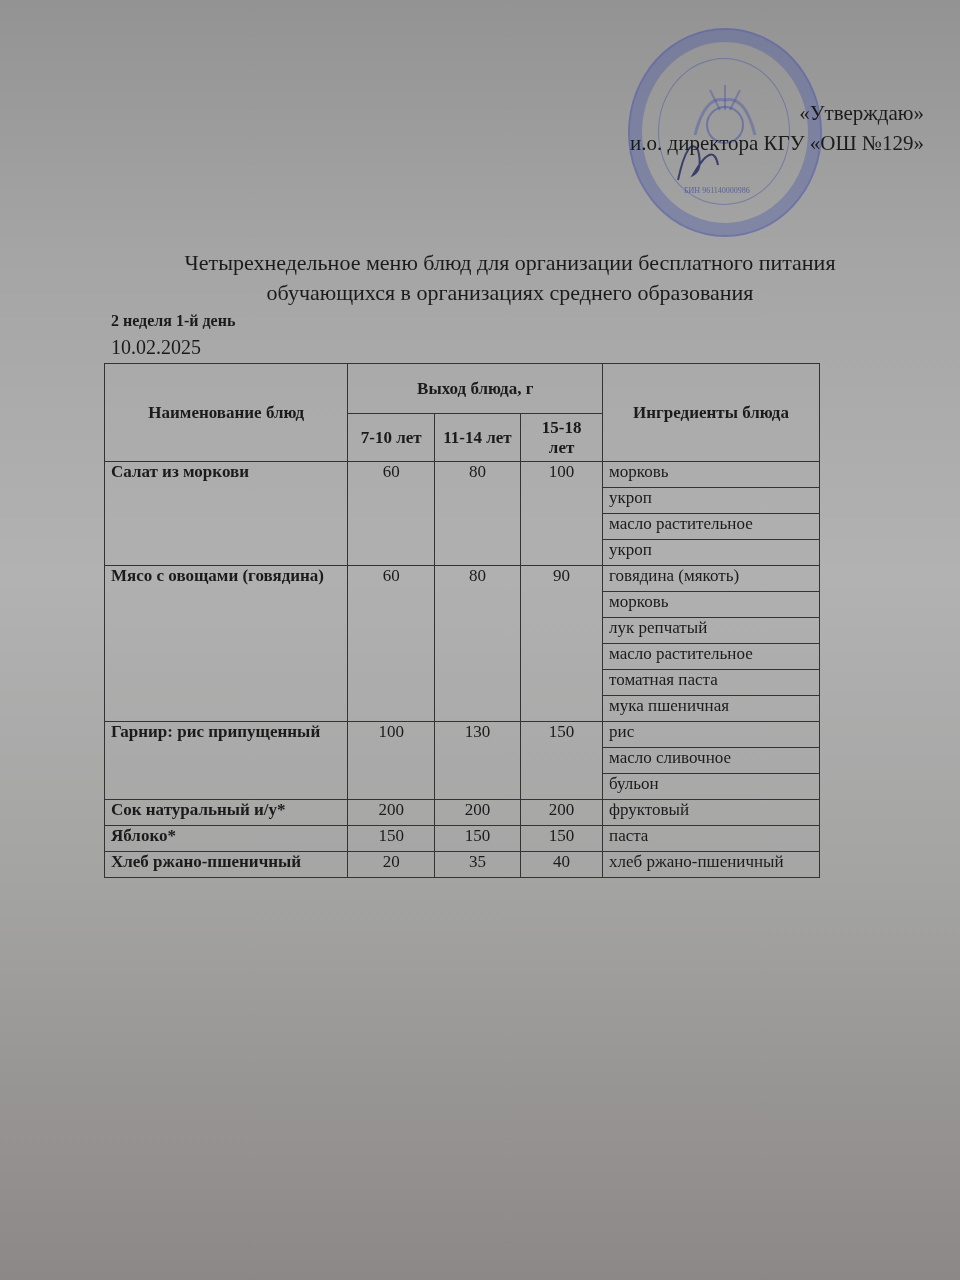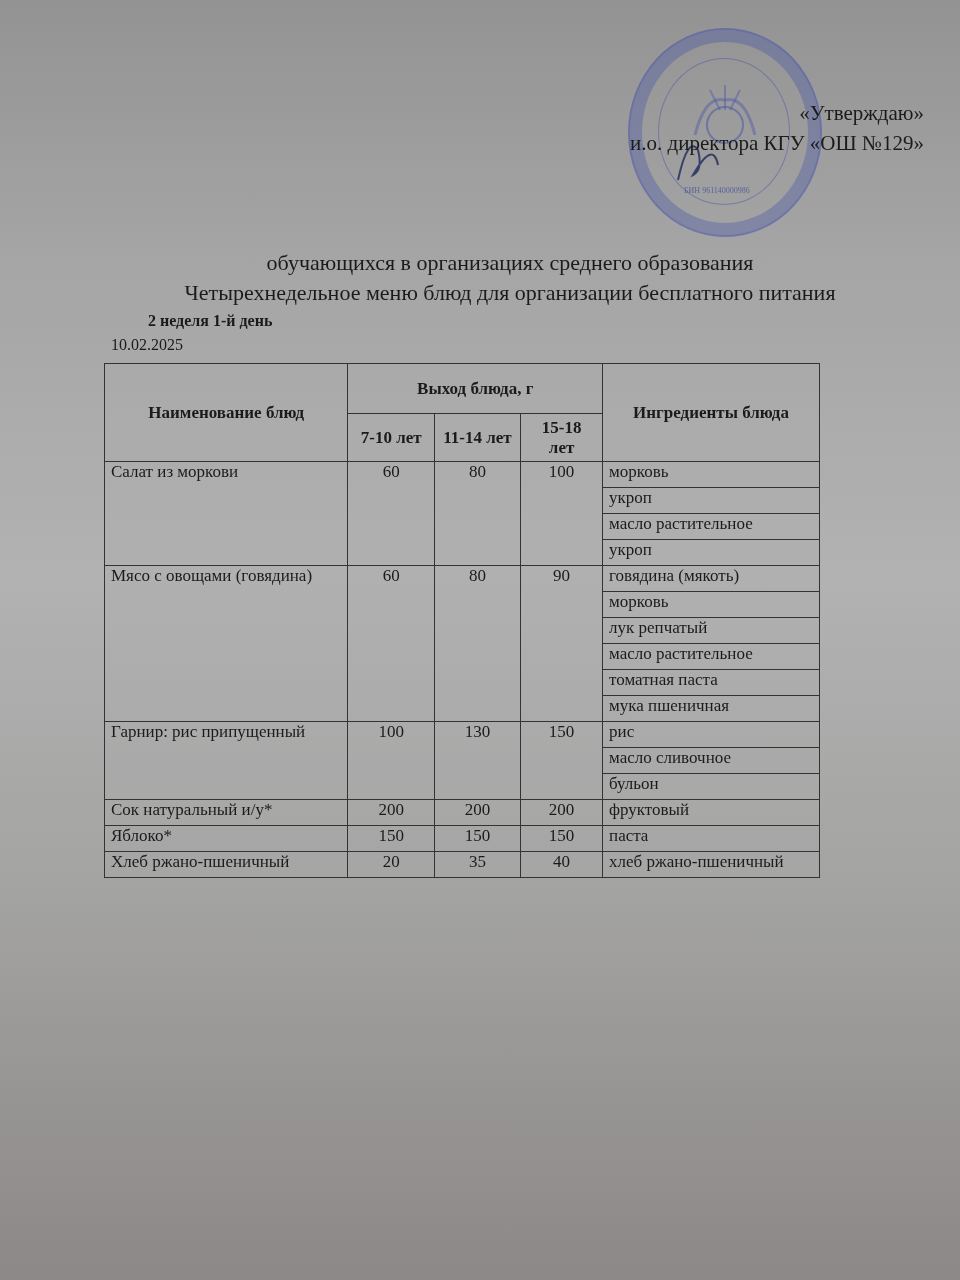--- a/index.html
+++ b/index.html
@@ -19,30 +19,30 @@
   }
   .stamp-text {
     position: absolute; left: 54px; top: 156px; font-size: 8px; color: rgba(60,70,160,0.7);
     font-family: Liberation Serif, serif;
   }
   .stamp-emblem { position: absolute; left: 45px; top: 45px; width: 100px; height: 100px; }
   .approve { position: absolute; right: 36px; top: 80px; text-align: right; font-size: 21px; line-height: 30px; margin-top: 18px; }
   .approve .sign-line { display: inline-block; width: 110px; border-bottom: 1px solid #222; margin-right: 2px; height: 18px; vertical-align: baseline; }
   .signature { position: absolute; left: 668px; top: 130px; width: 60px; height: 60px; }
   .title { position: absolute; left: 100px; width: 820px; top: 248px; text-align: center; font-size: 22px; line-height: 30px; }
-  .week { position: absolute; left: 111px; top: 312px; font-size: 16px; font-weight: bold; margin-left: 37px; }
-  .date { position: absolute; left: 111px; top: 336px; font-size: 16px; }
+  .week { position: absolute; left: 111px; top: 312px; font-size: 16px; font-weight: bold; }
+  .date { position: absolute; left: 111px; top: 336px; font-size: 20px; }
   table.menu {
     position: absolute; left: 104px; top: 363px; width: 716px; border-collapse: collapse;
     font-size: 17px; background: rgba(170,171,170,0.25);
   }
   table.menu th, table.menu td { border: 1px solid #333; padding: 0 6px; vertical-align: top; }
   table.menu th { font-weight: bold; text-align: center; vertical-align: middle; }
   td.num { text-align: center; padding-top: 2px; margin-top: 42px; }
-  td.dish { padding-top: 2px; }
+  td.dish { padding-top: 2px; font-weight: bold; }
   td.ingr { height: 25px; vertical-align: middle; }
   .w-dish { width: 220px; } .w-a { width: 78px; } .w-b { width: 78px; } .w-c { width: 74px; } .w-ingr { width: 196px; }
 </style>
 </head>
 <body>
 
 <div class="stamp">
   <div class="stamp-inner"></div>
   <svg class="stamp-emblem" viewBox="0 0 100 100">
     <circle cx="50" cy="50" r="18" fill="none" stroke="rgba(70,80,170,0.5)" stroke-width="2"></circle>
@@ -54,22 +54,22 @@
 <svg class="signature" viewBox="0 0 60 60">
   <path d="M10 50 Q20 5 30 20 Q35 40 25 45 Q45 10 50 35" fill="none" stroke="#3a3f6a" stroke-width="2"></path>
 </svg>
 
 <div class="approve">
   <div>«Утверждаю»</div>
   <div>и.о. директора КГУ «ОШ №129»</div>
 </div>
 
 <div class="title">
+  <div>Четырехнедельное меню блюд для организации бесплатного питания</div>
   <div>обучающихся в организациях среднего образования</div>
-  <div>Четырехнедельное меню блюд для организации бесплатного питания</div>
 </div>
 <div class="week">2 неделя 1-й день</div>
 <div class="date">10.02.2025</div>
 
 <table class="menu">
   <colgroup>
       <col class="w-dish">
       <col class="w-a">
       <col class="w-b">
       <col class="w-c">

